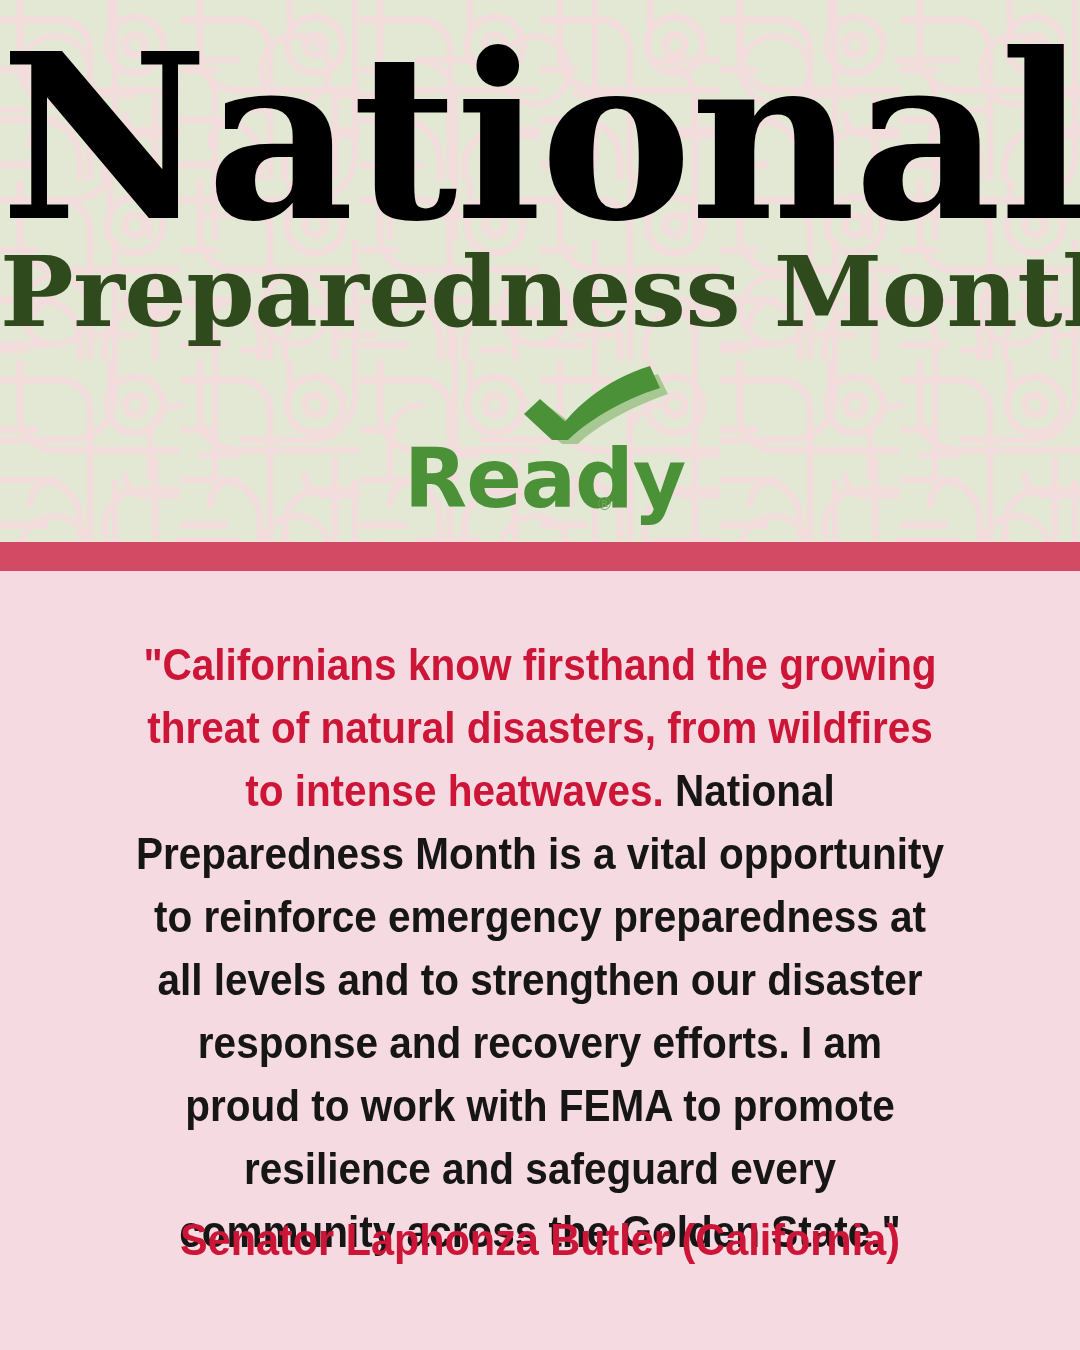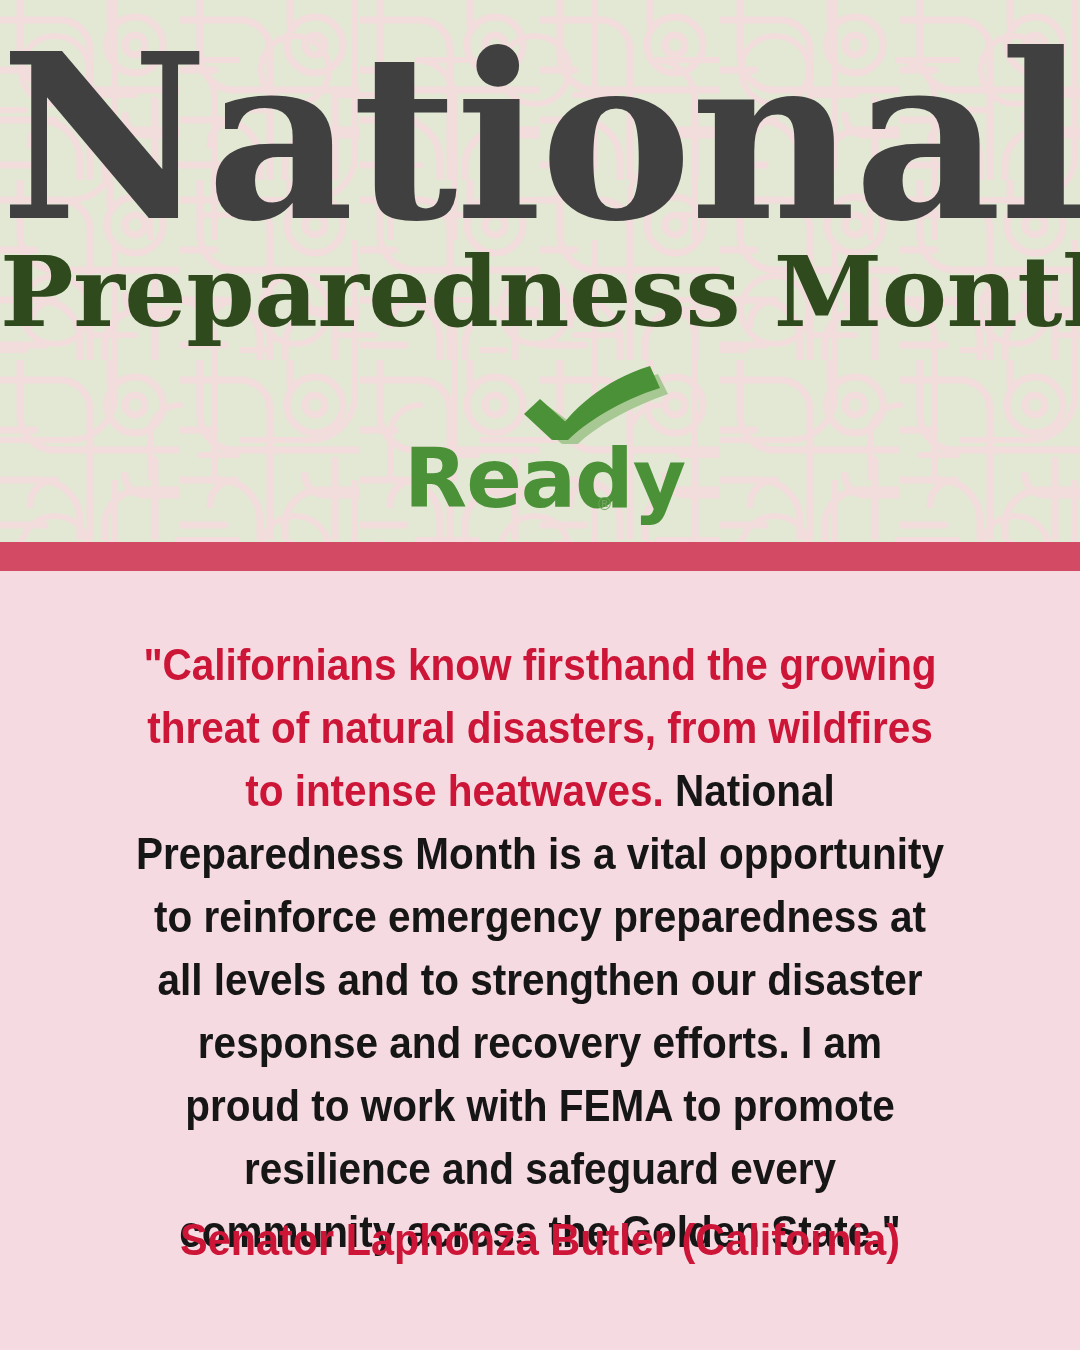--- a/index.html
+++ b/index.html
@@ -35,21 +35,21 @@
     width: 100%;
     height: 100%;
   }
 
   .title-line1 {
     position: absolute;
     left: 0;
     right: 0;
     top: 24px;
     text-align: center;
-    color: #404040;
+    color: #000000;
     font-family: "DejaVu Serif", serif;
     font-weight: bold;
     font-size: 228px;
     line-height: 1.0;
     letter-spacing: -2px;
     white-space: nowrap;
   }
   .title-line2 {
     position: absolute;
     left: 0;

